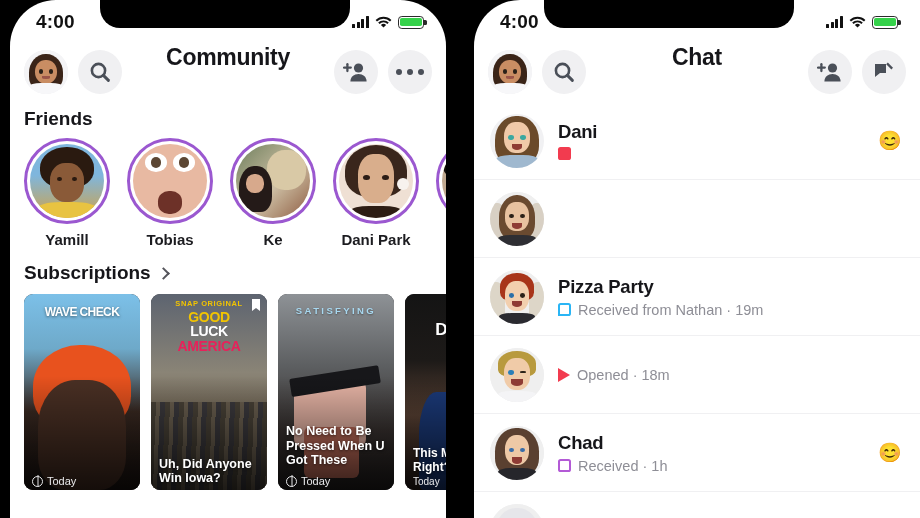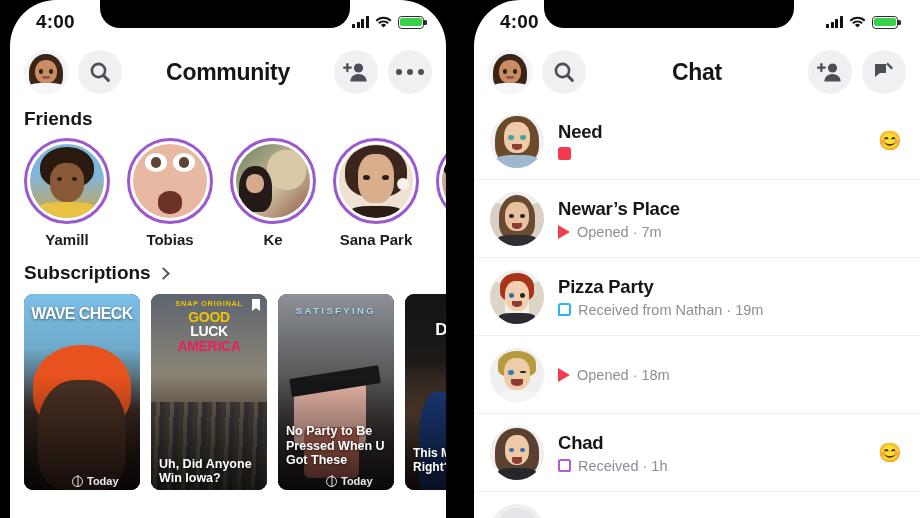--- a/index.html
+++ b/index.html
@@ -45,21 +45,21 @@
     padding: 1.3px; position: relative;
   }
   .batt::after {
     content:""; position:absolute; right:-3.6px; top:3.6px; width:2.2px; height:5px;
     background:#2b2b2b; border-radius:0 1.5px 1.5px 0;
   }
   .batt span { display:block; height:100%; background:#35d24a; border-radius:1.8px; }
 
   
   .navbar {
-    display: flex; align-items: center; height: 56px;
+    display: flex; height: 56px;
     padding: 0 14px; gap: 10px; position: relative; z-index: 20;
   }
   .nav-left, .nav-right { display: flex; align-items: center; gap: 10px; }
   .nav-right { margin-left: auto; }
   .circ {
     width: 44px; height: 44px; border-radius: 50%;
     background: #f0f0f2; display: flex; align-items: center; justify-content: center;
     flex: 0 0 auto; overflow: hidden;
   }
   .nav-title {
@@ -122,21 +122,21 @@
     font-weight: 800; color: #fff; line-height: 1.02;
   }
   .card-caption {
     position: absolute; left: 8px; right: 6px; bottom: 20px;
     font-size: 12.5px; font-weight: 700; color: #fff; line-height: 1.18;
     text-shadow: 0 1px 3px rgba(0,0,0,.6);
   }
   .card-meta {
     position: absolute; left: 8px; bottom: 3px;
     display: flex; align-items: center; gap: 4px;
-    font-size: 11px; font-weight: 700; color: #e8e8ea; margin-left: 40px;
+    font-size: 11px; font-weight: 400; color: #e8e8ea;
   }
   .globe {
     width: 11px; height: 11px; border-radius: 50%;
     border: 1.4px solid #e8e8ea; position: relative;
   }
   .globe::after {
     content:""; position:absolute; left:50%; top:-1.4px; bottom:-1.4px;
     width:0; border-left:1.4px solid #e8e8ea; transform: translateX(-50%);
   }
   .bookmark {
@@ -291,21 +291,21 @@
         <div class="friend-ring">
           <div class="friend-pic" style="background:#efe0d4">
             <div style="position:absolute;left:8%;top:2%;width:84%;height:70%;border-radius:50% 50% 40% 40%;background:#3a261c"></div>
             <div style="position:absolute;left:26%;top:14%;width:48%;height:66%;border-radius:42%;background:#d9ae8c"></div>
             <div style="position:absolute;left:33%;top:42%;width:9%;height:7%;border-radius:50%;background:#2c1d16"></div>
             <div style="position:absolute;right:33%;top:42%;width:9%;height:7%;border-radius:50%;background:#2c1d16"></div>
             <div style="position:absolute;right:6%;top:46%;width:16%;height:16%;border-radius:50%;background:#f7f2ee"></div>
             <div style="position:absolute;left:16%;bottom:0;width:68%;height:16%;border-radius:36% 36% 0 0;background:#2d1d14"></div>
           </div>
         </div>
-        <div class="friend-name">Sana Park</div>
+        <div class="friend-name">Dani Park</div>
       </div>
 
       <div class="friend">
         <div class="friend-ring">
           <div class="friend-pic" style="background:#bfa88f">
             <div style="position:absolute;left:2%;top:-8%;width:96%;height:56%;border-radius:50% 50% 30% 30%;background:#120d0a"></div>
 
           </div>
         </div>
         <div class="friend-name">Dar</div>
@@ -318,21 +318,21 @@
     </div>
 
     <div class="subs-row">
 
       <div class="card">
         <div class="card-art" style="background:linear-gradient(180deg,#7cc0e8 0%,#6ea9c9 28%,#3b2a22 60%,#1b1310 100%)">
           <div style="position:absolute;left:8%;top:26%;width:84%;height:44%;border-radius:48% 48% 40% 40%;background:#e8521e"></div>
           <div style="position:absolute;left:12%;top:44%;width:76%;height:56%;border-radius:42% 42% 30% 30%;background:#4a3024"></div>
         </div>
         <div class="card-shade"></div>
-        <div class="card-logo" style="font-size:16px;letter-spacing:-.6px;text-shadow:0 1px 3px rgba(0,0,0,.5)">WAVE CHECK</div>
+        <div class="card-logo" style="font-size:12px;letter-spacing:-.6px;text-shadow:0 1px 3px rgba(0,0,0,.5)">WAVE CHECK</div>
         <div class="card-meta">
           <span class="globe"></span>
           <span>Today</span>
         </div>
       </div>
 
       <div class="card">
         <div class="card-art" style="background:linear-gradient(180deg,#5d6470 0%,#8a8476 40%,#6b5c48 72%,#36302a 100%)">
           <div style="position:absolute;left:0;right:0;top:55%;height:45%;background:
             repeating-linear-gradient(92deg,#4a4338 0 5px,#6b6050 5px 9px,#3c3a3e 9px 14px)"></div>
@@ -351,21 +351,21 @@
       <div class="card">
         <div class="card-art" style="background:linear-gradient(180deg,#8e9296 0%,#5b5d5f 38%,#3a3331 70%,#24201f 100%)">
           <div style="position:absolute;left:14%;top:44%;width:62%;height:34%;border-radius:8px;background:#e8b5a6"></div>
           <div style="position:absolute;left:10%;top:40%;width:78%;height:9%;background:#17171a;transform:rotate(-9deg);border-radius:2px"></div>
           <div style="position:absolute;left:22%;top:68%;width:48%;height:26%;border-radius:6px;background:#c26d5a"></div>
         </div>
         <div class="card-shade"></div>
         <div class="card-logo" style="font-size:17px;letter-spacing:1.6px;color:#7fe8e0;text-shadow:0 1px 2px rgba(0,0,0,.4)">
           <div style="font-size:9.5px;letter-spacing:2.4px;color:#a8d8f0">SATISFYING</div>
         </div>
-        <div class="card-caption" style="bottom:22px">No Party to Be Pressed When U Got These</div>
+        <div class="card-caption" style="bottom:22px">No Need to Be Pressed When U Got These</div>
         <div class="card-meta">
           <span class="globe"></span>
           <span>Today</span>
         </div>
       </div>
 
       <div class="card">
         <div class="card-art" style="background:linear-gradient(180deg,#141414 0%,#1d1a18 34%,#5a4234 62%,#2a1e1a 100%)">
           <div style="position:absolute;left:18%;top:52%;width:66%;height:48%;border-radius:40% 40% 0 0;background:#2a1f28"></div>
           <div style="position:absolute;left:26%;top:58%;width:30%;height:30%;border-radius:46%;background:#d7a98c"></div>
@@ -457,48 +457,41 @@
           <div class="bm">
             <div style="position:absolute;left:10%;top:4%;width:80%;height:92%;border-radius:48% 48% 38% 38%;background:#6b4a2a"></div>
             <div style="position:absolute;left:26%;top:16%;width:48%;height:58%;border-radius:44%;background:#f0c9a8"></div>
             <div style="position:absolute;left:34%;top:40%;width:10%;height:9%;border-radius:50%;background:#3aa8a0"></div>
             <div style="position:absolute;right:34%;top:40%;width:10%;height:9%;border-radius:50%;background:#3aa8a0"></div>
             <div style="position:absolute;left:40%;top:56%;width:20%;height:12%;border-radius:0 0 60% 60%;background:#8e3b34"></div>
             <div style="position:absolute;left:12%;bottom:0;width:76%;height:24%;border-radius:36% 36% 0 0;background:#9fb8cf"></div>
           </div>
         </div>
         <div class="chat-txt">
-          <div class="chat-name">Need</div>
+          <div class="chat-name">Dani</div>
           <div class="chat-status unread">
             <span class="sq filled-red"></span>
           </div>
         </div>
         <div class="chat-emoji">😊</div>
       </div>
 
       <div class="chat-row">
         <div class="chat-av">
           <div class="bm" style="background:#efefef">
             <div style="position:absolute;left:-4%;top:22%;width:34%;height:70%;border-radius:46% 46% 0 0;background:#d8d0c4"></div>
             <div style="position:absolute;right:-4%;top:22%;width:34%;height:70%;border-radius:46% 46% 0 0;background:#d8d0c4"></div>
             <div style="position:absolute;left:16%;top:6%;width:68%;height:84%;border-radius:48% 48% 36% 36%;background:#6a4a30"></div>
             <div style="position:absolute;left:28%;top:20%;width:44%;height:54%;border-radius:44%;background:#e8c2a0"></div>
             <div style="position:absolute;left:35%;top:42%;width:9%;height:8%;border-radius:50%;background:#2b2118"></div>
             <div style="position:absolute;right:35%;top:42%;width:9%;height:8%;border-radius:50%;background:#2b2118"></div>
             <div style="position:absolute;left:40%;top:58%;width:20%;height:12%;border-radius:0 0 60% 60%;background:#8e3b34"></div>
             <div style="position:absolute;left:14%;bottom:0;width:72%;height:20%;border-radius:34% 34% 0 0;background:#2e2e33"></div>
           </div>
         </div>
-        <div class="chat-txt">
-          <div class="chat-name">Newar’s Place</div>
-          <div class="chat-status">
-            <span class="tri"></span>
-            <span>Opened · 7m</span>
-          </div>
-        </div>
         <div class="chat-emoji"></div>
       </div>
 
       <div class="chat-row">
         <div class="chat-av">
           <div class="bm" style="background:#efefef">
             <div style="position:absolute;left:-6%;top:24%;width:34%;height:68%;border-radius:46% 46% 0 0;background:#ddd6c8"></div>
             <div style="position:absolute;right:-6%;top:24%;width:34%;height:68%;border-radius:46% 46% 0 0;background:#ddd6c8"></div>
             <div style="position:absolute;left:18%;top:6%;width:64%;height:52%;border-radius:48% 48% 30% 30%;background:#a8351a"></div>
             <div style="position:absolute;left:28%;top:22%;width:44%;height:54%;border-radius:44%;background:#f2cfae"></div>

